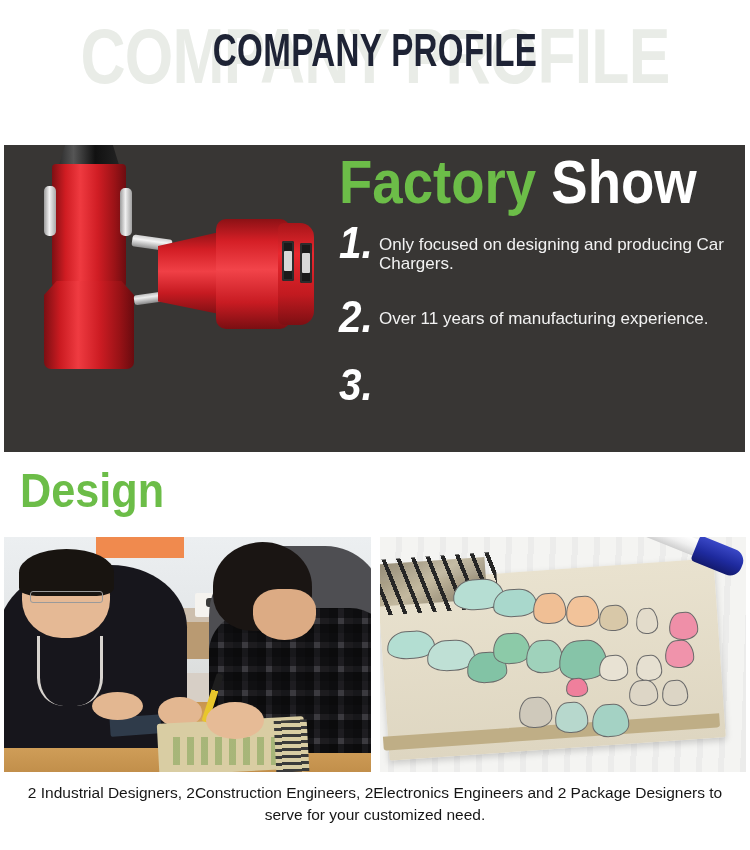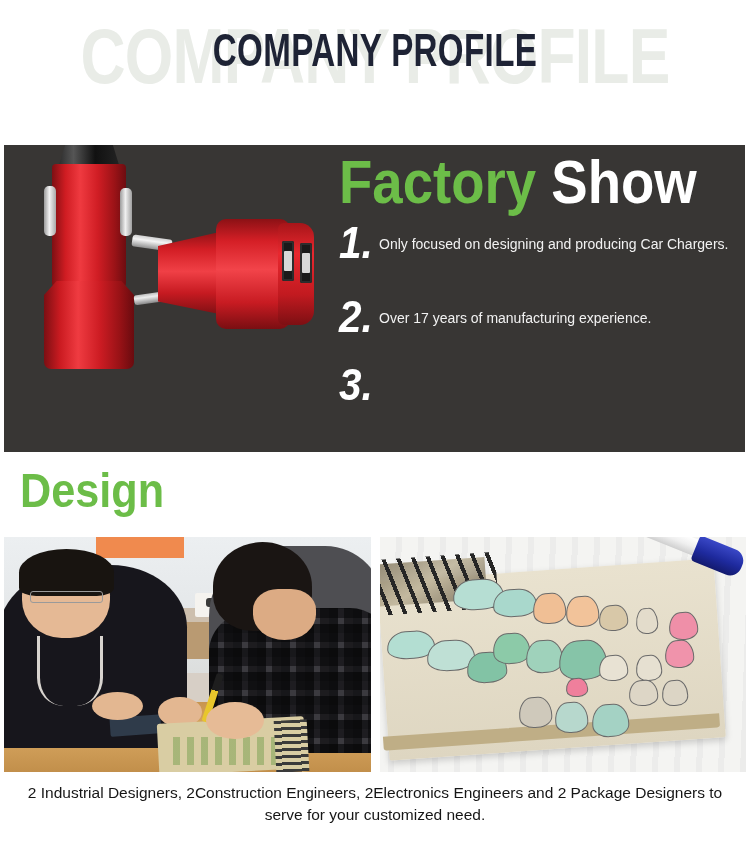--- a/index.html
+++ b/index.html
@@ -198,21 +198,21 @@
     font-size:44px;
     line-height:40px;
     color:#ffffff;
     width:36px;
     flex:none;
     transform:scaleX(0.92);
     transform-origin:left top;
   }
   .bullet-text {
     font-family:"Liberation Sans", sans-serif;
-    font-size:14px;
+    font-size:17px;
     line-height:19px;
     color:#f2f2f2;
     padding-top:12px;
     padding-left:4px;
   }
   .bullet-1 { top:78px; }
   .bullet-2 { top:152px; }
   .bullet-3 { top:220px; }
 
   
@@ -464,21 +464,21 @@
       <span class="word-white">Show</span>
     </div>
 
     <div class="bullet bullet-1">
       <div class="bullet-num">1.</div>
       <div class="bullet-text">Only focused on designing and producing Car Chargers.</div>
     </div>
 
     <div class="bullet bullet-2">
       <div class="bullet-num">2.</div>
-      <div class="bullet-text">Over 17 years of manufacturing experience.</div>
+      <div class="bullet-text">Over 11 years of manufacturing experience.</div>
     </div>
 
     <div class="bullet bullet-3">
       <div class="bullet-num">3.</div>
     </div>
   </div>
 </div>
 
 <div class="design-heading">Design</div>
 

